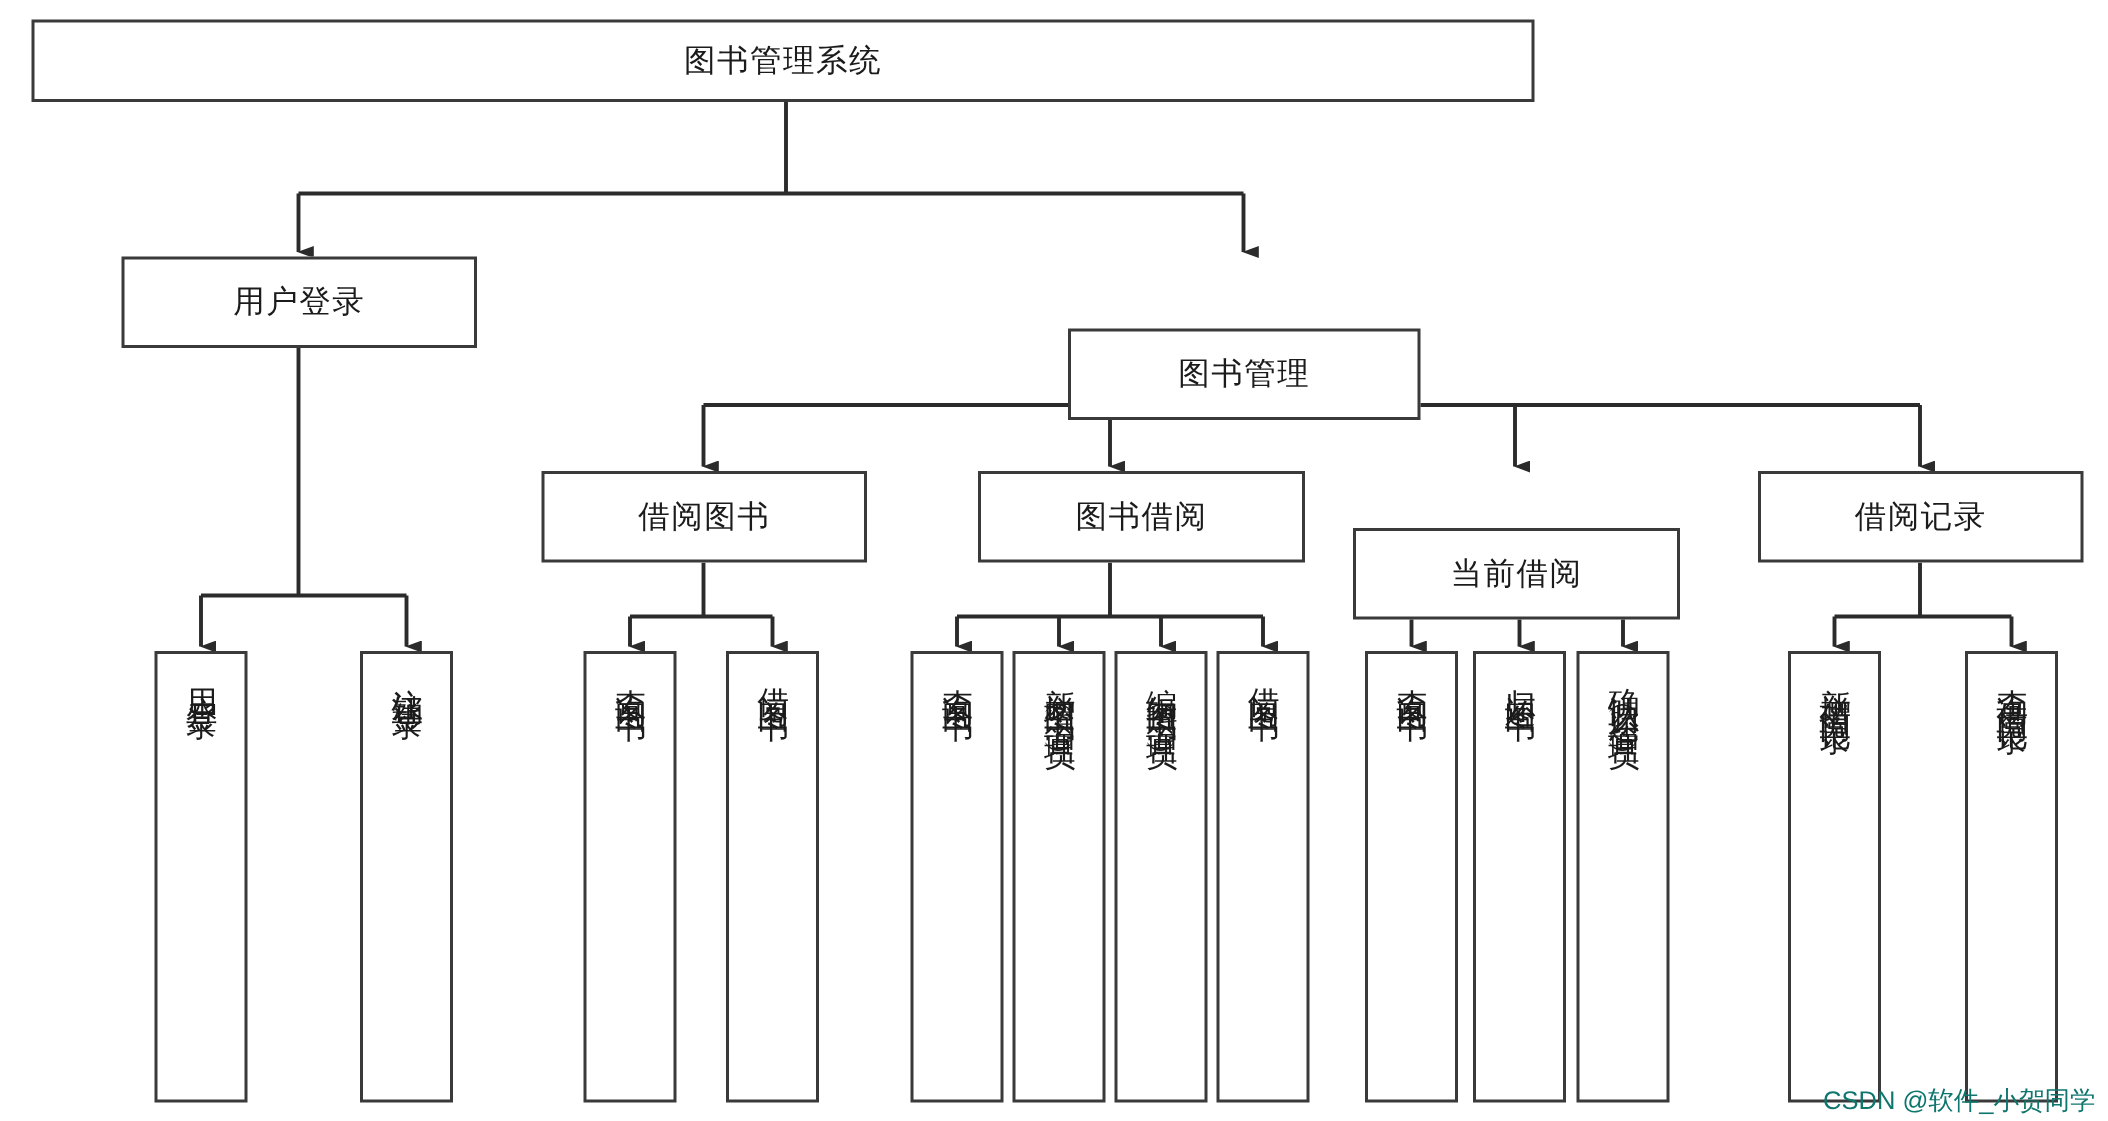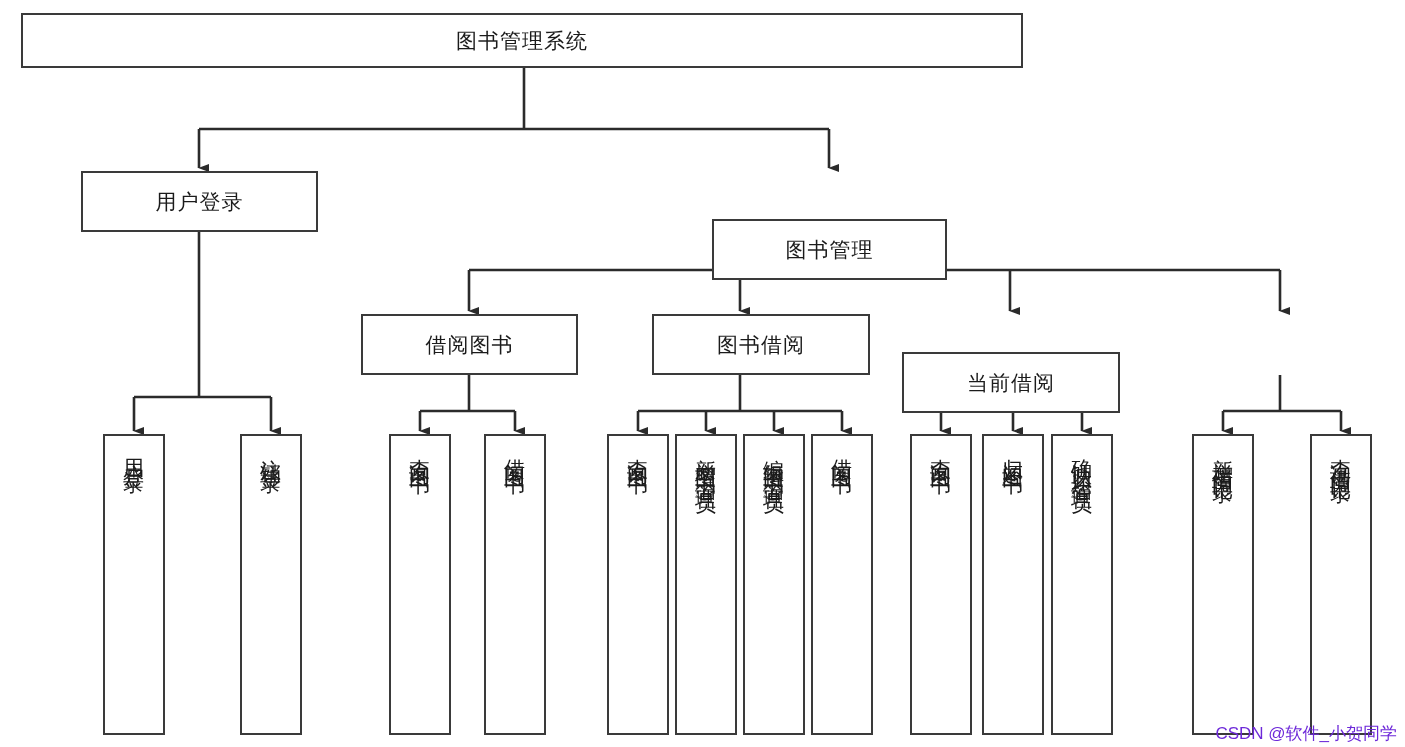--- a/index.html
+++ b/index.html
@@ -60,21 +60,21 @@
     font-size: 21px;
     letter-spacing: 5px;
     line-height: 1;
     white-space: nowrap;
   }
   #watermark {
     position: absolute;
     right: 8px;
     bottom: 2px;
     font-size: 17px;
-    color: #6d28d9;
+    color: #0f766e;
     z-index: 5;
     white-space: nowrap;
     pointer-events: none;
     text-align: center;
   }
 </style>
 </head>
 <body>
 
 <div id="diagram-root">
@@ -142,20 +142,23 @@
 
   <div class="node horiz" style="left:361px; top:314px; width:217px; height:61px;">
     <span class="node-label">借阅图书</span>
   </div>
   <div class="node horiz" style="left:632px; top:314px; width:218px; height:61px;margin-left:20px;">
     <span class="node-label">图书借阅</span>
   </div>
   <div class="node horiz" style="left:902px; top:314px; width:218px; height:61px;margin-top:38px;">
     <span class="node-label">当前借阅</span>
   </div>
+  <div class="node horiz" style="left:1172px; top:314px; width:217px; height:61px;">
+    <span class="node-label">借阅记录</span>
+  </div>
 
   <div class="node vert" style="left:103px; top:434px; width:62px; height:301px;">
     <span class="node-label">用户登录</span>
   </div>
   <div class="node vert" style="left:240px; top:434px; width:62px; height:301px;">
     <span class="node-label">注销登录</span>
   </div>
   <div class="node vert" style="left:389px; top:434px; width:62px; height:301px;">
     <span class="node-label">查询图书</span>
   </div>

